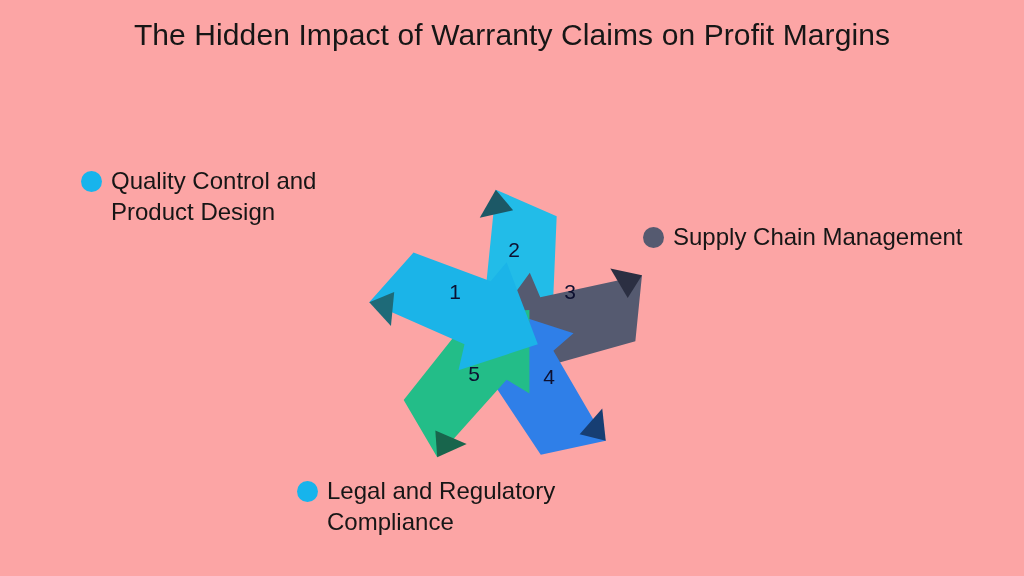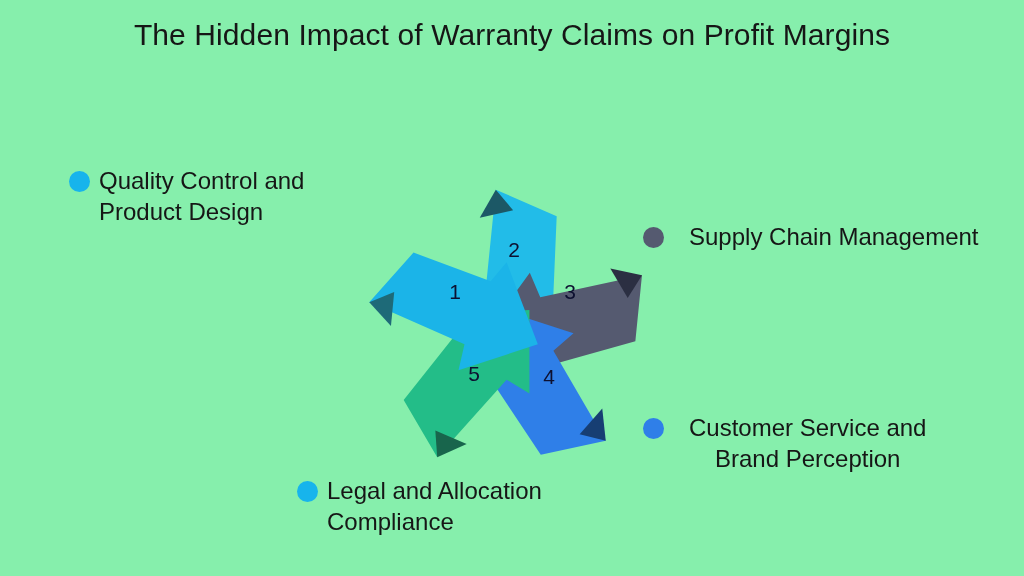--- a/index.html
+++ b/index.html
@@ -8,21 +8,21 @@
     padding: 0;
     background: #ffffff;
   }
   body {
     font-family: "Liberation Sans", sans-serif;
   }
   #slide {
     position: relative;
     width: 1024px;
     height: 576px;
-    background: #86efac;
+    background: #fca5a5;
     overflow: hidden;
   }
 
   
   #title {
     position: absolute;
     left: 0;
     top: 18px;
     width: 1024px;
     text-align: center;
@@ -80,23 +80,23 @@
     border-radius: 50%;
     margin-top: 5px;
   }
   .label .ltext {
     font-size: 24px;
     line-height: 1.28;
     color: #161616;
     font-weight: 400;
     white-space: pre-line;
   }
-  .label.right .ltext { text-align: center; margin-left: 16px; }
+  .label.right .ltext { text-align: right; }
 
-  #label-1 { left: 69px;  top: 166px; width: 300px; }
+  #label-1 { left: 81px;  top: 166px; width: 300px; }
   #label-2 { left: 3px;   top: 328px; width: 300px; }
   #label-3 { left: 643px; top: 222px; width: 375px; }
   #label-4 { left: 643px; top: 413px; width: 360px; }
   #label-5 { left: 297px; top: 476px; width: 330px; }
 </style>
 </head>
 <body>
 
 <div id="slide">
 
@@ -163,25 +163,20 @@
     <span class="ltext">Quality Control and
 Product Design</span>
   </div>
 
 
   <div class="label right" id="label-3">
     <span class="bullet" style="background:#555A70"></span>
     <span class="ltext">Supply Chain Management</span>
   </div>
 
-  <div class="label right" id="label-4">
-    <span class="bullet" style="background:#2F7FE8"></span>
-    <span class="ltext">Customer Service and
-Brand Perception</span>
-  </div>
 
   <div class="label" id="label-5">
     <span class="bullet" style="background:#17B4EC"></span>
-    <span class="ltext">Legal and Allocation
+    <span class="ltext">Legal and Regulatory
 Compliance</span>
   </div>
 
 </div>
 
 </body></html>

